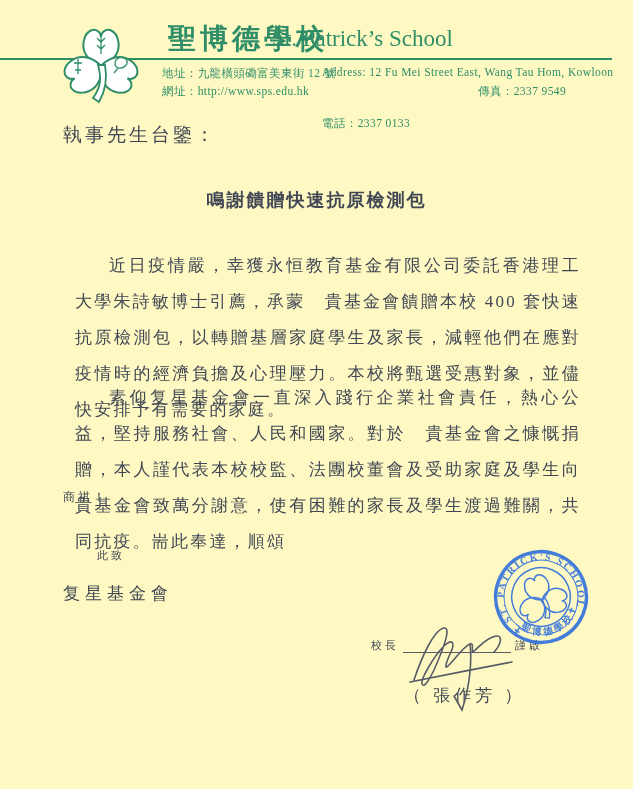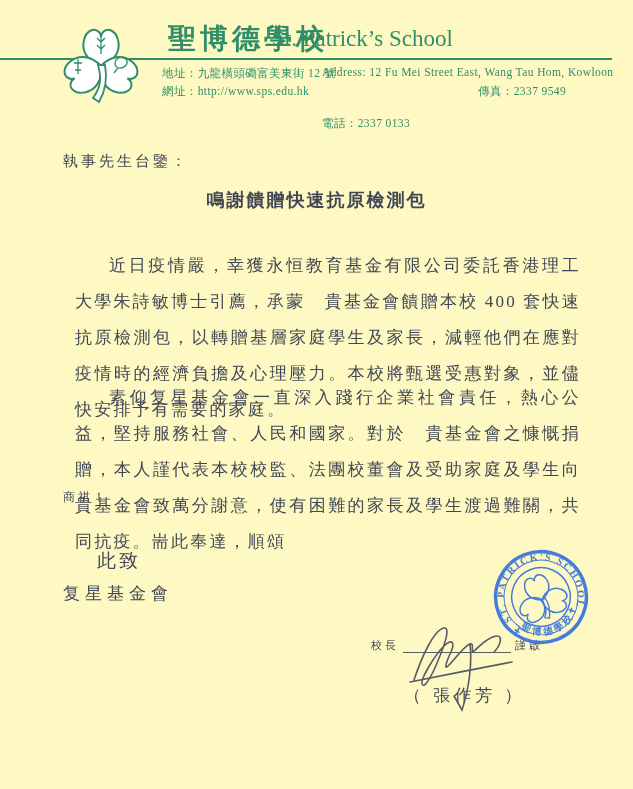--- a/index.html
+++ b/index.html
@@ -26,35 +26,35 @@
     font-size:23px;color:#2f8e68;z-index:2;
   }
   .hdr-small{position:absolute;font-size:11.5px;color:#2f8e68;letter-spacing:.4px;white-space:nowrap;}
   #addr-zh{left:162px;top:66px;}
   #web-zh{left:162px;top:84px;}
   #addr-en{left:322px;top:66px;}
   #phone{left:322px;top:84px;margin-top:32px;}
   #fax{left:478px;top:84px;}
   
   .ink{color:#414754;}
-  #salutation{position:absolute;left:63px;top:152px;font-size:15px;letter-spacing:3px;}
+  #salutation{position:absolute;left:63px;top:122px;font-size:19px;letter-spacing:3px;}
   #letter-title{
     position:absolute;left:0;top:188px;width:633px;text-align:center;
     font-size:18px;font-weight:bold;letter-spacing:2px;
   }
   .para{
     position:absolute;left:63px;width:506px;
     font-size:17px;line-height:36px;letter-spacing:2.2px;
     text-align:justify;text-justify:inter-ideograph;
     text-indent:2em;margin:12px;
   }
   #para1{top:236px;}
   #para2{top:368px;}
   #closing-greeting{position:absolute;left:63px;top:489px;font-size:12px;letter-spacing:3px;}
-  #cizhi{position:absolute;left:97px;top:548px;font-size:19px;letter-spacing:3px;}
+  #cizhi{position:absolute;left:97px;top:548px;font-size:11px;letter-spacing:3px;}
   #recipient{position:absolute;left:63px;top:582px;font-size:17px;letter-spacing:5px;}
   
   #sig-row{position:absolute;left:371px;top:632px;font-size:11px;letter-spacing:3px;display:flex;align-items:flex-end;}
   #sig-line{display:inline-block;width:108px;border-bottom:1.5px solid #565b66;height:20px;margin:0 4px;}
   #principal-name{position:absolute;left:404px;top:684px;font-size:17px;letter-spacing:4px;}
   #signature-svg{position:absolute;left:400px;top:618px;width:145px;height:100px;z-index:3;}
   
   #stamp{position:absolute;left:489px;top:545px;width:104px;height:104px;z-index:2;opacity:.92;}
   
   #letter-date{position:absolute;left:63px;top:703px;font-size:17px;letter-spacing:4px;}

